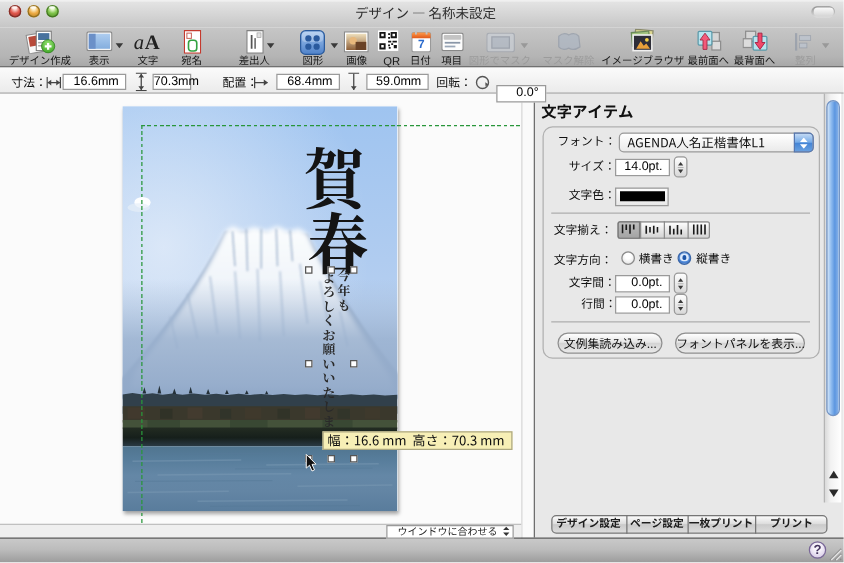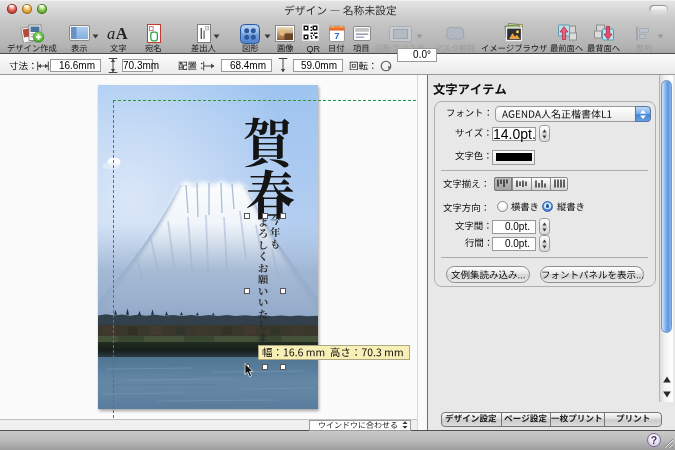--- a/index.html
+++ b/index.html
@@ -266,21 +266,21 @@
     <path d="M5,14 l-2.3,-3 h4.6 z" fill="#444"></path>
   </svg>
 <div class="field" style="left:293px;top:58.5px;width:50px;height:13.5px;padding-right:5px;font-size:10px;line-height:11.5px;">59.0mm</div>
 <svg style="position:absolute;left:348.5px;top:60.6px;overflow:visible" width="28.5" height="9.5" viewBox="0 0 3000 1000">
     <path d="M374 380H618V609H374ZM303 312V676H692V312ZM82 81V959H159V905H839V959H919V81ZM159 834V156H839V834Z M1532 120V191H1922V120ZM1776 643C1806 699 1835 765 1858 827L1620 845C1650 742 1685 598 1709 478H1958V407H1489V478H1627C1607 597 1575 749 1545 850L1463 856L1477 930L1880 894C1887 917 1892 939 1896 959L1966 931C1947 845 1896 716 1840 617ZM1078 290V638H1235V719H1040V786H1235V960H1305V786H1495V719H1305V638H1468V290H1305V214H1483V148H1305V40H1235V148H1055V214H1235V290ZM1139 490H1240V582H1139ZM1299 490H1405V582H1299ZM1139 346H1240V437H1139ZM1299 346H1405V437H1299Z M2500 336C2540 336 2576 307 2576 261C2576 215 2540 186 2500 186C2460 186 2424 215 2424 261C2424 307 2460 336 2500 336ZM2500 826C2540 826 2576 796 2576 751C2576 705 2540 675 2500 675C2460 675 2424 705 2424 751C2424 796 2460 826 2500 826Z" fill="#111"></path>
   </svg>
 <svg class="abs" style="left:380px;top:59.5px" width="12" height="12">
     <circle cx="6" cy="6" r="4.8" fill="none" stroke="#555" stroke-width="1.1"></circle>
     <path d="M10.8,7.5 l-2.6,-1.8 l0.2,3.4 z" fill="#555"></path>
   </svg>
-<div class="field" style="left:397px;top:48px;width:40px;height:13.5px;padding-right:5px;font-size:10px;line-height:11.5px;">0.0°</div>
+<div class="field" style="left:397px;top:68px;width:40px;height:13.5px;padding-right:5px;font-size:10px;line-height:11.5px;">0.0°</div>
 <div class="photo"><svg width="220" height="324" viewBox="0 0 220 324">
 <defs>
 <linearGradient id="sky" x1="0" y1="0" x2="0" y2="1">
  <stop offset="0" stop-color="#9fc4f0"></stop>
           <stop offset="0.55" stop-color="#b2cdf0"></stop>
           <stop offset="1" stop-color="#c4d7f0"></stop>
 </linearGradient>
 <linearGradient id="mtn" x1="0" y1="0" x2="0" y2="1">
  <stop offset="0" stop-color="#8aa2c4"></stop>
           <stop offset="0.6" stop-color="#93aac8"></stop>
@@ -482,21 +482,21 @@
     <path d="M4 880H97L168 656H436L506 880H604L355 147H252ZM191 583 227 470C253 387 277 308 300 222H304C328 307 351 387 378 470L413 583Z M997 893C1095 893 1176 857 1223 808V500H982V577H1138V769C1109 796 1058 812 1006 812C849 812 761 696 761 511C761 328 857 215 1005 215C1078 215 1126 246 1163 284L1213 224C1171 180 1104 134 1002 134C808 134 666 277 666 514C666 752 804 893 997 893Z M1398 880H1831V801H1490V534H1768V455H1490V225H1820V147H1398Z M1987 880H2074V495C2074 418 2067 340 2063 266H2067L2146 417L2413 880H2508V147H2420V528C2420 604 2427 687 2433 760H2428L2349 609L2081 147H1987Z M2710 880H2897C3118 880 3238 743 3238 511C3238 277 3118 147 2893 147H2710ZM2802 804V222H2885C3058 222 3143 325 3143 511C3143 696 3058 804 2885 804Z M3301 880H3394L3465 656H3733L3803 880H3901L3652 147H3549ZM3488 583 3524 470C3550 387 3574 308 3597 222H3601C3625 307 3648 387 3675 470L3710 583Z M4353 71C4347 203 4347 684 3938 893C3962 909 3986 932 3999 951C4254 813 4357 571 4401 369C4450 571 4562 827 4820 951C4832 931 4855 905 4878 888C4496 714 4443 245 4434 116L4437 71Z M5280 37C5222 145 5107 274 4943 364C4960 377 4985 404 4996 422C5044 394 5087 363 5127 330C5194 379 5267 444 5311 495C5198 584 5066 651 4938 688C4953 703 4972 734 4981 755C5064 728 5149 690 5229 642V960H5304V920H5716V962H5793V534H5382C5499 436 5596 312 5655 164L5605 136L5592 140H5308C5329 111 5348 82 5365 53ZM5716 851H5304V603H5716ZM5253 208H5553C5509 295 5446 374 5372 443C5326 392 5250 329 5182 282C5208 258 5231 233 5253 208Z M6093 370V842H5957V915H6855V842H6470V527H6783V454H6470V187H6822V113H5995V187H6391V842H6170V370Z M7338 40V393L7278 402L7299 468C7377 453 7473 435 7566 416L7561 355L7408 382V248H7556V183H7408V40ZM7593 40V364C7593 439 7611 459 7684 459C7698 459 7771 459 7786 459C7846 459 7865 431 7872 325C7852 320 7824 309 7809 297C7806 381 7801 394 7780 394C7764 394 7705 394 7694 394C7668 394 7664 390 7664 364V260C7727 237 7799 208 7854 176L7804 125C7771 149 7716 176 7664 199V40ZM7420 767H7739V861H7420ZM7420 708V617H7739V708ZM7525 443C7518 474 7504 518 7491 553H7349V960H7420V925H7739V958H7813V553H7563L7605 459ZM7104 40V257H6957V327H7096C7064 464 7001 621 6936 705C6949 722 6967 751 6975 770C7023 705 7069 598 7104 488V959H7174V485C7208 536 7249 600 7265 635L7308 578C7289 550 7203 436 7174 401V327H7294V257H7174V40Z M8162 813H8657V877H8162ZM8162 764V703H8657V764ZM8089 651V963H8162V930H8657V961H8732V651ZM7960 547V604H8850V547H8439V489H8783V438H8439V382H8727V272H8850V216H8727V109H8439V38H8364V109H8067V159H8364V216H7962V272H8364V332H8056V382H8364V438H8028V489H8364V547ZM8439 159H8653V216H8439ZM8439 332V272H8653V332Z M9156 44C9106 195 9024 345 8935 443C8950 460 8972 500 8979 517C9009 483 9038 444 9065 401V958H9137V275C9171 207 9201 135 9226 64ZM9321 705V774H9486V954H9559V774H9720V705H9559V359C9621 533 9717 701 9821 796C9835 776 9860 750 9878 737C9770 650 9666 482 9607 314H9859V242H9559V43H9486V242H9203V314H9441C9379 484 9274 654 9164 742C9181 755 9206 781 9218 799C9324 703 9422 538 9486 362V705Z M10006 880H10419V801H10098V147H10006Z M10536 880H10938V804H10791V147H10721C10681 170 10634 187 10569 199V257H10700V804H10536Z" fill="#111"></path>
   </svg>
 <div class="abs" style="left:635px;top:106px;width:16px;height:16px;border-radius:0 4px 4px 0;background:linear-gradient(#c3daf4,#76abe8 48%,#4585d6 55%,#68a0e0);border:1px solid #5577b0;box-sizing:border-box;"></div>
 <svg class="abs" style="left:639px;top:109.5px" width="8" height="9">
     <path d="M4,0 L7,3.6 L1,3.6 Z" fill="#fff"></path>
     <path d="M4,9 L7,5.4 L1,5.4 Z" fill="#fff"></path>
   </svg>
 <svg style="position:absolute;left:455.4px;top:128.2px;overflow:visible" width="37.6" height="9.4" viewBox="0 0 4000 1000">
     <path d="M67 302V389C79 388 124 386 167 386H275V547C275 585 272 628 271 638H359C358 628 355 584 355 547V386H640V427C640 707 549 793 367 863L434 926C663 824 720 687 720 421V386H830C874 386 911 387 922 388V304C908 306 874 309 830 309H720V184C720 145 724 112 725 102H635C637 112 640 145 640 184V309H355V181C355 146 359 118 360 108H271C274 131 275 160 275 181V309H167C125 309 76 304 67 302Z M1086 519 1126 597C1265 554 1402 494 1507 434V804C1507 842 1504 892 1501 911H1599C1595 891 1593 842 1593 804V382C1695 314 1787 238 1863 159L1796 97C1727 180 1627 267 1523 332C1412 402 1259 472 1086 519Z M2757 66 2704 89C2731 128 2764 187 2784 227L2838 203C2819 164 2782 103 2757 66ZM2870 31 2818 54C2845 91 2878 148 2900 191L2954 167C2935 130 2897 68 2870 31ZM2780 229 2729 190C2713 195 2687 198 2654 198C2617 198 2308 198 2268 198C2238 198 2181 194 2167 192V282C2178 281 2233 277 2268 277C2303 277 2622 277 2658 277C2633 360 2560 479 2492 556C2389 671 2241 790 2080 853L2144 920C2292 852 2427 743 2534 627C2636 719 2742 836 2809 925L2879 864C2814 786 2692 656 2587 566C2658 476 2721 359 2755 272C2761 259 2774 237 2780 229Z M3500 336C3540 336 3576 307 3576 261C3576 215 3540 186 3500 186C3460 186 3424 215 3424 261C3424 307 3460 336 3500 336ZM3500 826C3540 826 3576 796 3576 751C3576 705 3540 675 3500 675C3460 675 3424 705 3424 751C3424 796 3460 826 3500 826Z" fill="#111"></path>
   </svg>
-<div class="field" style="left:492px;top:126.5px;width:44px;height:14.5px;padding-right:5px;font-size:14px;line-height:12.5px;">14.0pt.</div>
+<div class="field" style="left:492px;top:126.5px;width:44px;height:14.5px;padding-right:5px;font-size:10px;line-height:12.5px;">14.0pt.</div>
 <div class="abs" style="left:539px;top:125px;width:11px;height:17px;border:1px solid #9a9a9a;border-radius:3.5px;background:linear-gradient(#fefefe,#d8d8d8);box-sizing:border-box;"></div>
 <svg class="abs" style="left:542.0px;top:128.5px" width="5" height="10">
     <path d="M2.5,0.5 L4.6,3.4 L0.4,3.4 Z" fill="#3a3a3a"></path>
     <path d="M2.5,9.5 L4.6,6.6 L0.4,6.6 Z" fill="#3a3a3a"></path>
     <line x1="0" y1="5" x2="5" y2="5" stroke="#aaa" stroke-width="0.7"></line>
   </svg>
 <svg style="position:absolute;left:455.4px;top:151.2px;overflow:visible" width="37.6" height="9.4" viewBox="0 0 4000 1000">
     <path d="M460 40V210H50V283H199C256 443 334 580 438 690C331 778 199 843 39 889C54 907 78 943 87 961C249 909 384 839 494 745C606 844 743 917 910 960C923 939 947 904 965 887C802 849 666 780 556 688C661 581 741 449 800 283H954V210H537V40ZM498 634C403 537 331 419 281 283H713C661 425 591 541 498 634Z M1461 505V580H1071V652H1461V865C1461 879 1456 884 1438 885C1420 886 1355 885 1288 883C1301 904 1315 937 1321 958C1405 958 1458 957 1493 946C1529 934 1541 912 1541 867V652H1932V580H1541V549C1626 501 1716 430 1776 363L1727 325L1710 329H1233V398H1640C1599 436 1548 476 1499 505ZM1080 148V384H1154V220H1843V384H1920V148H1538V38H1459V148Z M2470 539H2232V356H2470ZM2546 539V356H2801V539ZM2327 37C2272 137 2171 261 2035 354C2053 366 2078 391 2091 408C2114 391 2136 374 2157 356V800C2157 921 2207 949 2369 949C2406 949 2719 949 2759 949C2908 949 2939 906 2956 758C2934 754 2901 743 2882 730C2870 853 2854 879 2758 879C2690 879 2417 879 2364 879C2254 879 2232 864 2232 801V608H2801V652H2877V288H2593C2628 241 2663 187 2689 136L2637 102L2623 107H2375L2410 52ZM2232 288H2229C2266 251 2299 212 2328 173H2582C2560 213 2532 255 2505 288Z M3500 336C3540 336 3576 307 3576 261C3576 215 3540 186 3500 186C3460 186 3424 215 3424 261C3424 307 3460 336 3500 336ZM3500 826C3540 826 3576 796 3576 751C3576 705 3540 675 3500 675C3460 675 3424 705 3424 751C3424 796 3460 826 3500 826Z" fill="#111"></path>
   </svg>
 <div class="abs" style="left:492px;top:149.5px;width:43px;height:15px;background:linear-gradient(#fdfdfd,#e8e8e8);border:1px solid #9a9a9a;box-sizing:border-box;"></div>

